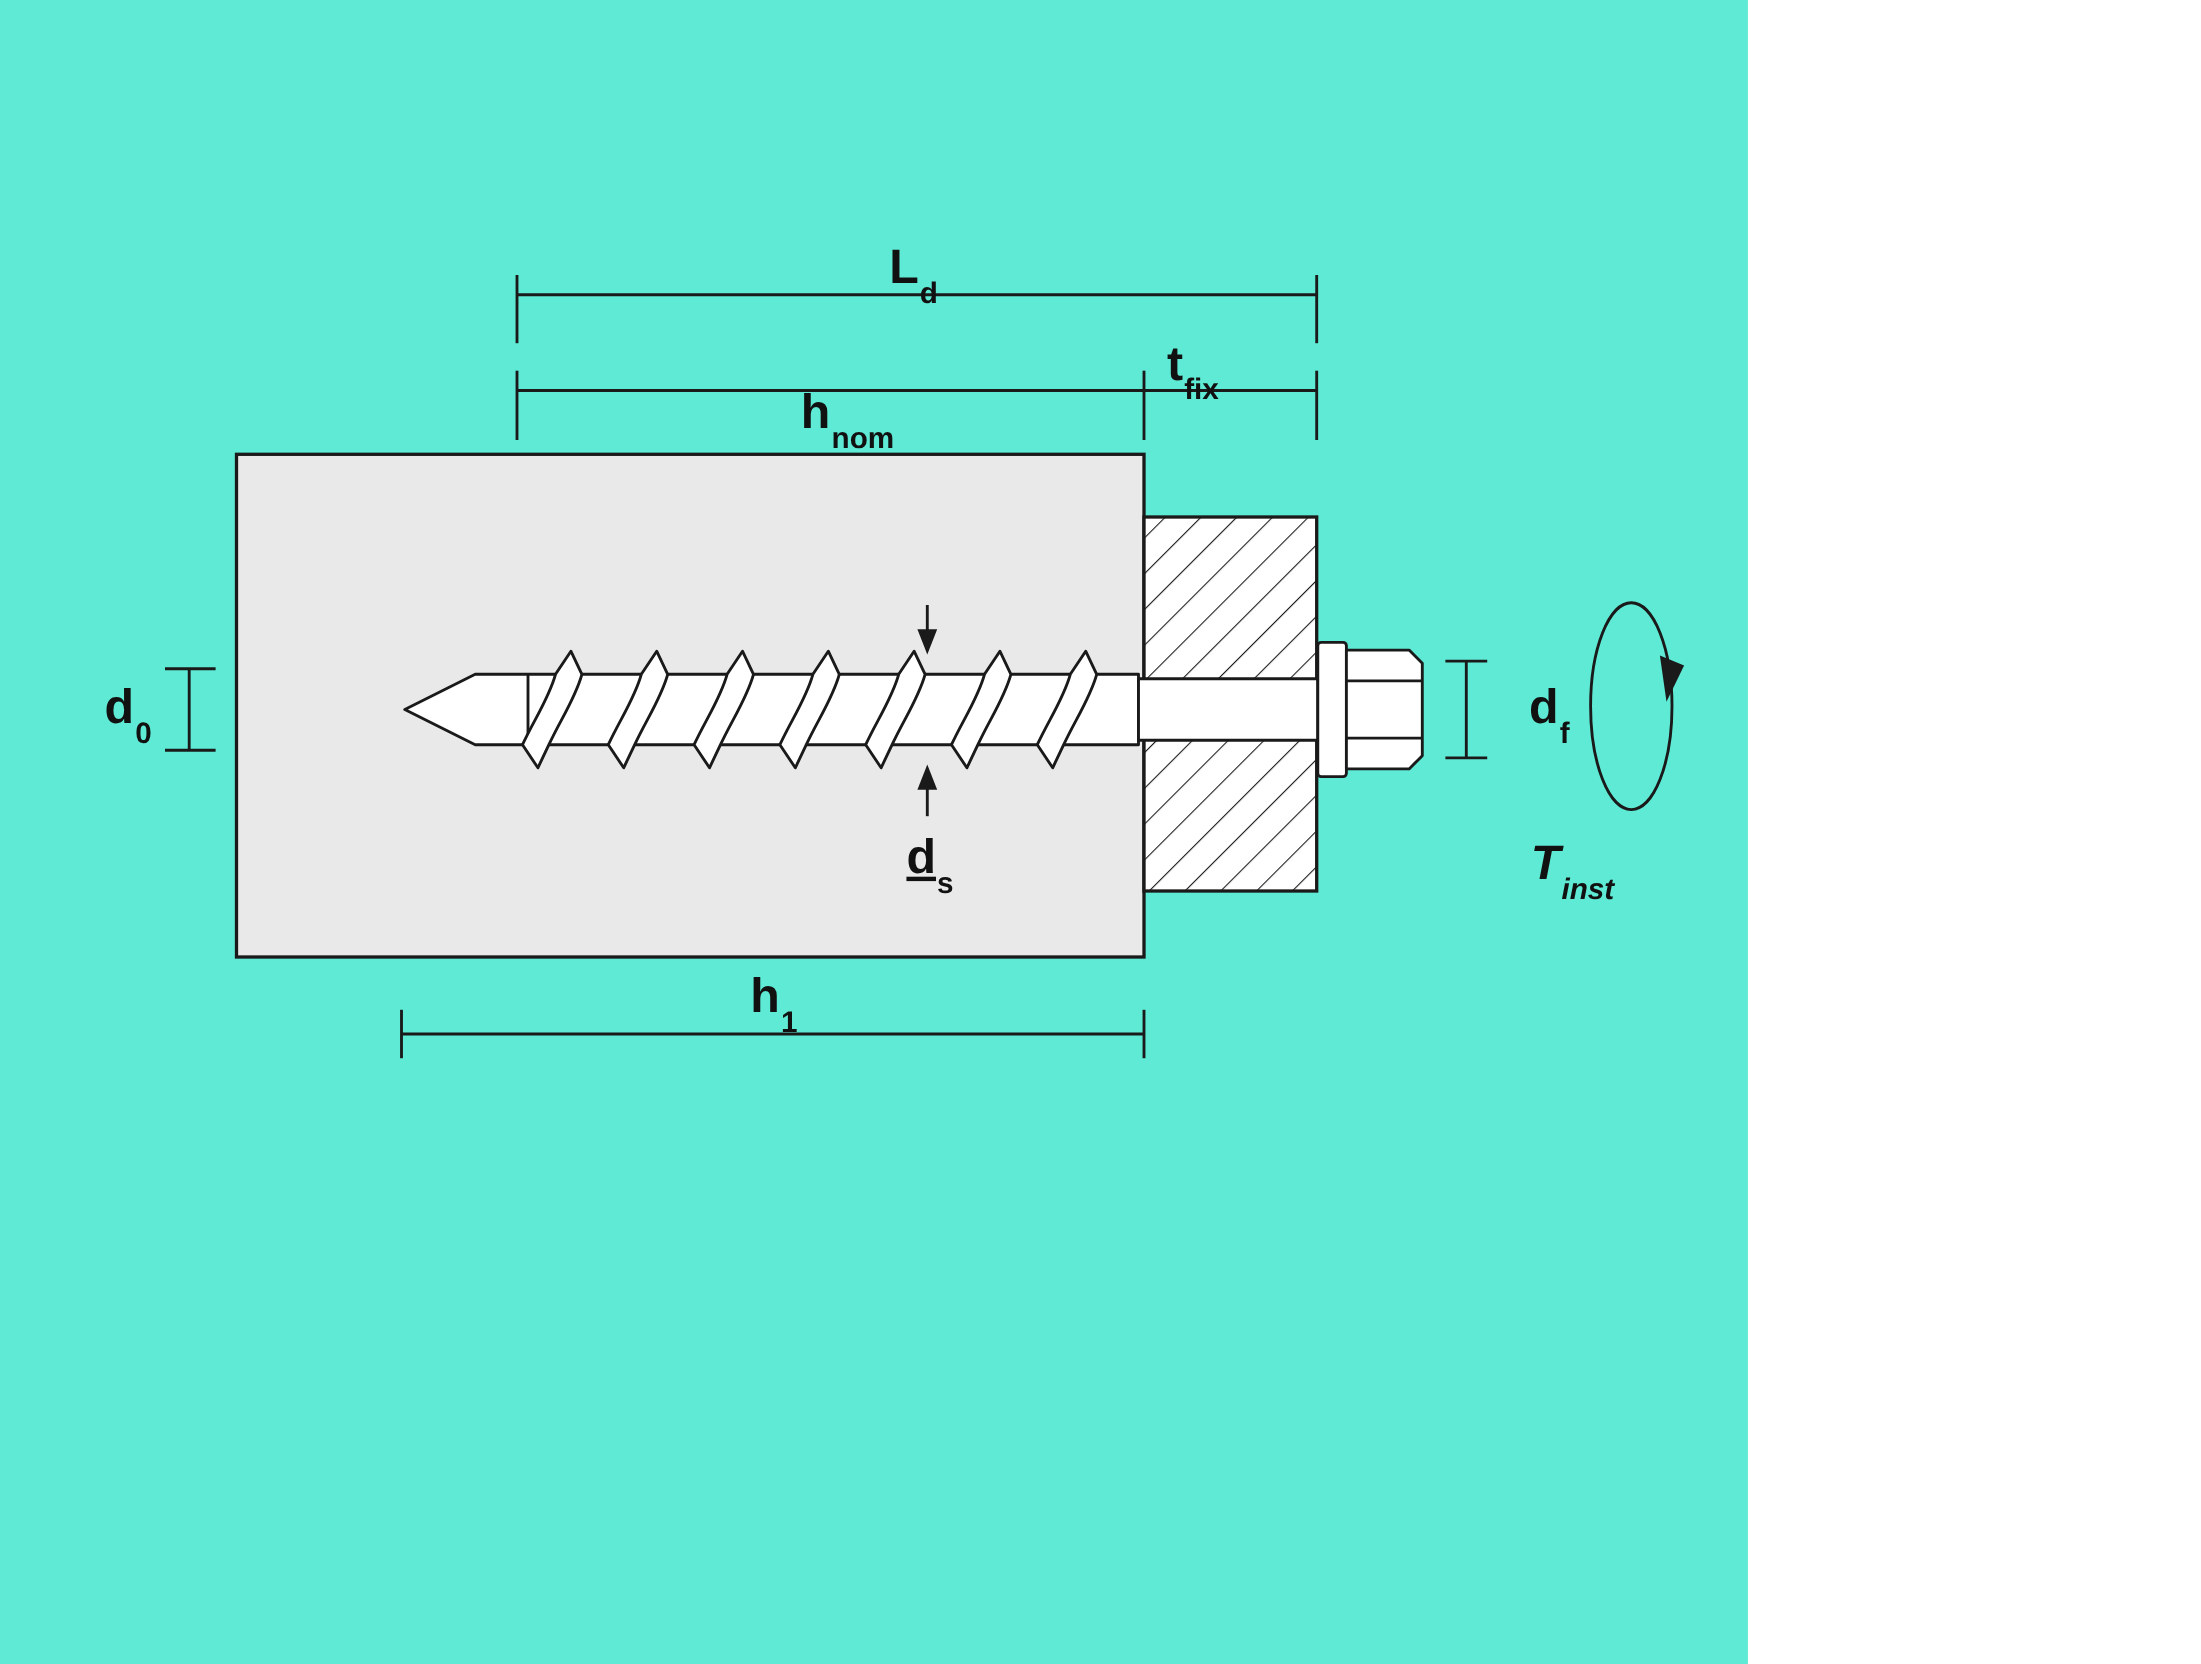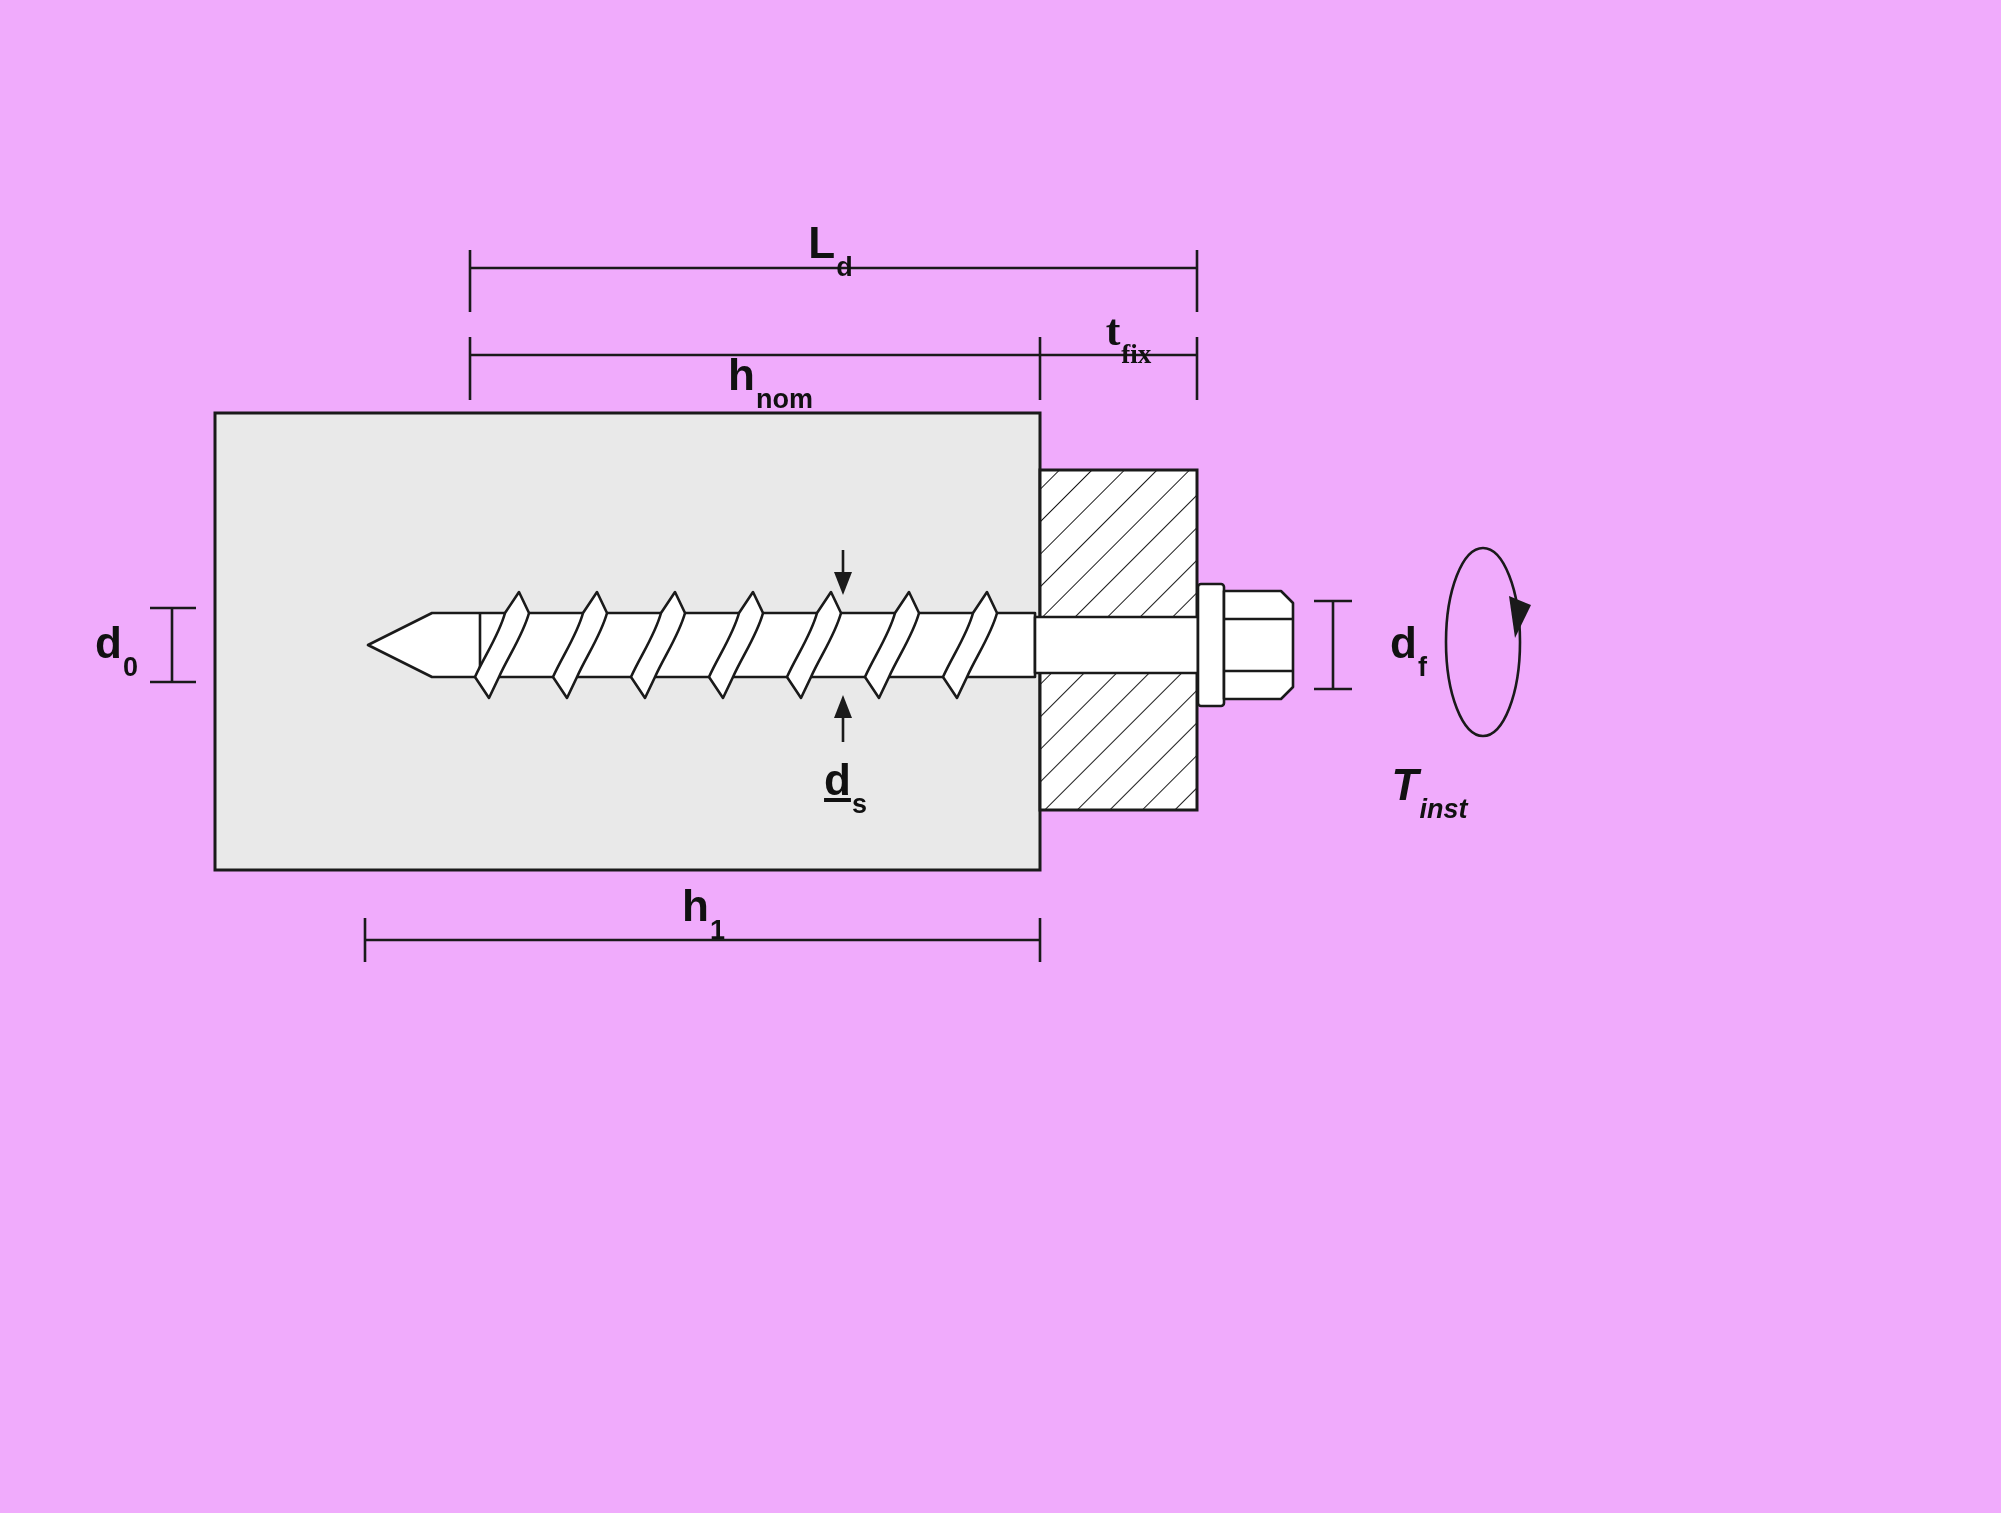--- a/index.html
+++ b/index.html
@@ -3,23 +3,23 @@
 <meta charset="utf-8">
 <style>
   html,body{
     margin:0;
     padding:0;
     background:#ffffff;
     font-family:"Liberation Sans", sans-serif;
   }
   .stage{
     position:relative;
-    width:2001px;
+    width:1589px;
     height:1513px;
-    background:#f0abfc;
+    background:#5eead4;
     overflow:hidden;
   }
   .stage svg{
     position:absolute;
     left:0;
     top:0;
     width:2001px;
     height:1513px;
   }
   .dim-label{
@@ -128,21 +128,21 @@
   </svg>
 
   <div class="dim-label" style="left:830px; top:243px;">
     <span>L</span><sub>d</sub>
   </div>
 
   <div class="dim-label" style="left:770px; top:331px;margin-top:44px;">
     <span>h</span><sub>nom</sub>
   </div>
 
-  <div class="dim-label" style="left:1128px; top:331px;font-family:Liberation Serif, serif;">
+  <div class="dim-label" style="left:1084px; top:331px;">
     <span>t</span><sub>fix</sub>
   </div>
 
   <div class="dim-label" style="left:116px; top:643px;">
     <span>d</span><sub>0</sub>
   </div>
 
   <div class="dim-label" style="left:845px; top:780px;text-decoration:underline;">
     <span>d</span><sub>s</sub>
   </div>

